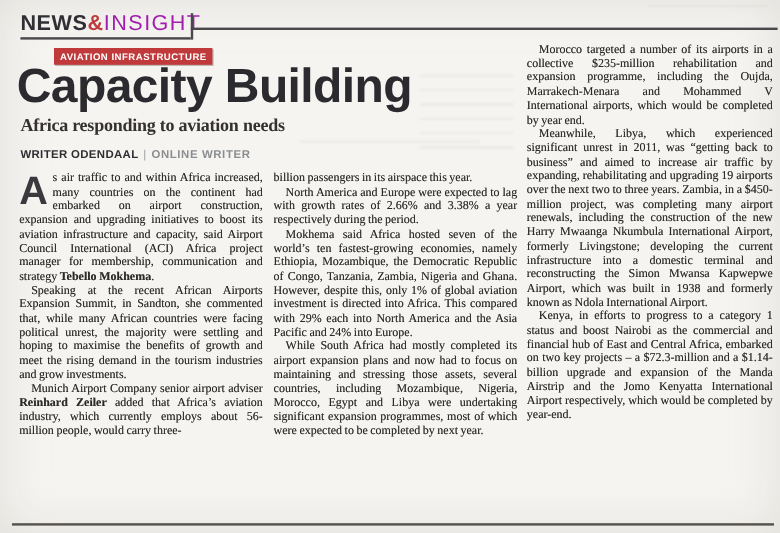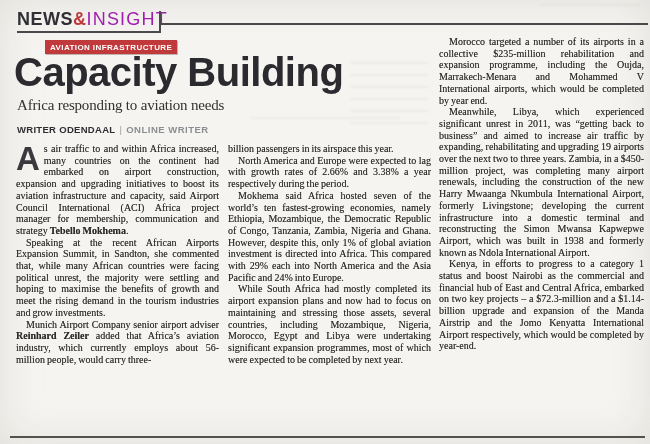--- a/index.html
+++ b/index.html
@@ -20,21 +20,21 @@
 
   
   .kicker{position:absolute;left:17px;top:40px;background:#c03a3c;color:#fff;
           font-family:"Liberation Sans",sans-serif;font-size:8px;font-weight:bold;
           letter-spacing:.4px;padding:3px 5px 2px;box-shadow:1px 1px 0 rgba(90,60,60,.35);margin-left:28px;}
 
   .headline{position:absolute;left:14px;top:50px;margin:0;
             font-family:"Liberation Sans",sans-serif;font-size:40px;font-weight:bold;
             letter-spacing:-.5px;line-height:44px;color:#2b2a2e;white-space:nowrap;}
   .subtitle{position:absolute;left:17px;top:97px;margin:0;font-size:15px;
-            letter-spacing:-.2px;color:#34312e;font-weight:normal;text-align:right;}
+            letter-spacing:-.2px;color:#34312e;font-weight:bold;text-align:right;}
   .byline{position:absolute;left:17px;top:124px;font-family:"Liberation Sans",sans-serif;
           font-size:9.5px;font-weight:bold;color:#2e2d31;letter-spacing:.3px;white-space:nowrap;}
   .byline .sep{color:#9a9da0;font-weight:normal;margin:0 4px;}
   .byline .role{color:#8b8e91;letter-spacing:.5px;margin-top:48px;}
 
   
   .col{position:absolute;font-size:10px;line-height:11.7px;text-align:justify;
        color:#2c2a28;overflow:hidden;word-spacing:-.4px;
        text-shadow:0 0 .4px rgba(44,42,40,.55);}
   .col1{left:16px;top:143px;width:203px;height:292px;}

